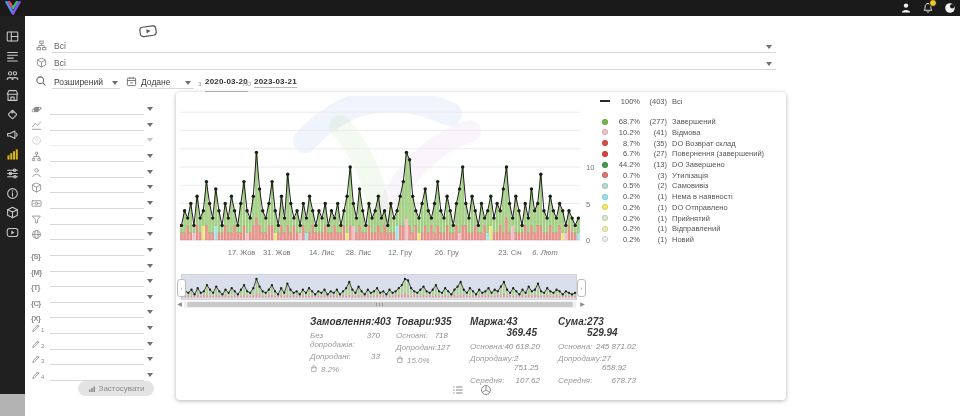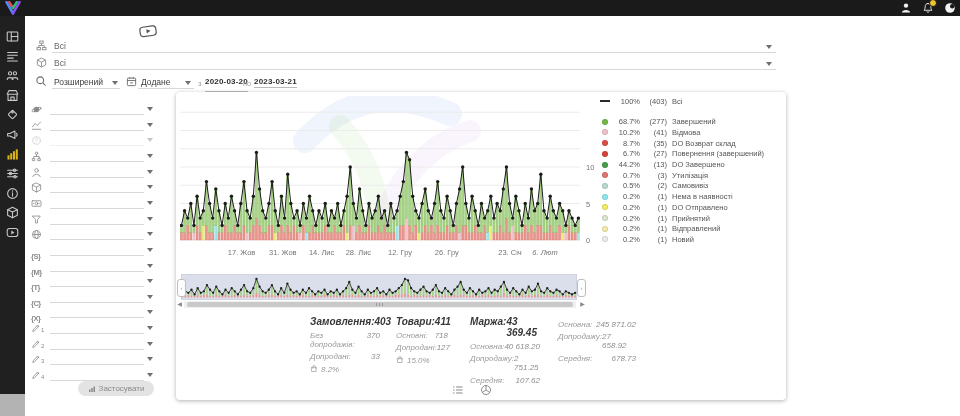--- a/index.html
+++ b/index.html
@@ -831,21 +831,21 @@
       <circle cx="398.325" cy="120.1" r="1.7" fill="#1c1c1c"></circle>
     </svg>
 
   <div id="yLabels">
       <div class="ylabel" style="top: 236px;">0</div>
       <div class="ylabel" style="top: 199.5px;">5</div>
       <div class="ylabel" style="top: 163px;">10</div>
     </div>
   <div id="xLabels">
       <div class="xlabel" style="left: 221.6px;">17. Жов</div>
-      <div class="xlabel" style="left: 256.8px; margin-left: 6px;">31. Жов</div>
+      <div class="xlabel" style="left: 256.8px;">31. Жов</div>
       <div class="xlabel" style="left: 301.6px;">14. Лис</div>
       <div class="xlabel" style="left: 338.4px;">28. Лис</div>
       <div class="xlabel" style="left: 380px;">12. Гру</div>
       <div class="xlabel" style="left: 426.8px;">26. Гру</div>
       <div class="xlabel" style="left: 490px;">23. Січ</div>
       <div class="xlabel" style="left: 525px; font-style: italic;">6. Лют</div>
     </div>
   <div id="legendBox">
       <div class="legend-row" style="top: 96px;">
         <span class="legend-sym">
@@ -1372,21 +1372,21 @@
           <span><svg viewBox="0 0 16 16" width="8" height="8" fill="none" stroke="currentColor" stroke-width="1.4" stroke-linecap="round" stroke-linejoin="round">
               <path d="M3.2,5.6 L12.8,5.6 L12,14 L4,14 Z"></path>
               <path d="M5.6,7.6 L5.6,4.4 C5.6,1.2 10.4,1.2 10.4,4.4 L10.4,7.6"></path>
             </svg></span>
           <span>8.2%</span>
         </div>
       </div>
       <div class="stat-col" style="left: 396px; top: 316px; width: 52px;">
         <div class="stat-title">
           <span>Товари:</span>
-          <span>411</span>
+          <span>935</span>
         </div>
         <div class="stat-row">
           <span>Основні:</span>
           <span class="sv">718</span>
         </div>
         <div class="stat-row">
           <span>Допродані:</span>
           <span class="sv">127</span>
         </div>
         <div class="stat-badge">
@@ -1409,20 +1409,24 @@
         <div class="stat-row">
           <span>Допродажу:</span>
           <span class="sv">2 751.25</span>
         </div>
         <div class="stat-row">
           <span>Середня:</span>
           <span class="sv">107.62</span>
         </div>
       </div>
       <div class="stat-col" style="left: 558px; top: 316px; width: 78px;">
+        <div class="stat-title">
+          <span>Сума:</span>
+          <span>273 529.94</span>
+        </div>
         <div class="stat-row">
           <span>Основна:</span>
           <span class="sv">245 871.02</span>
         </div>
         <div class="stat-row">
           <span>Допродажу:</span>
           <span class="sv">27 658.92</span>
         </div>
         <div class="stat-row">
           <span>Середня:</span>

